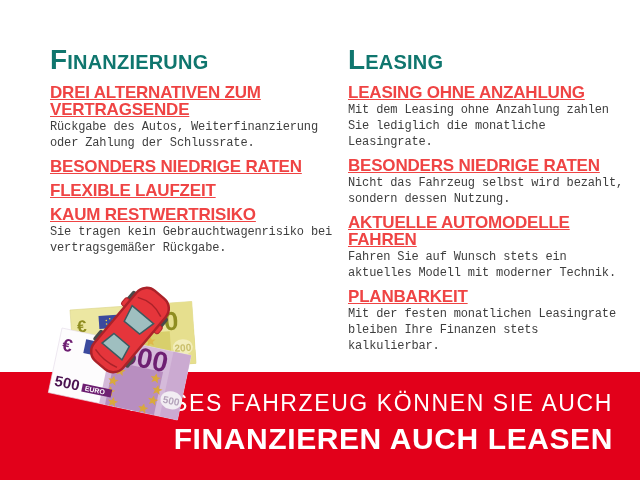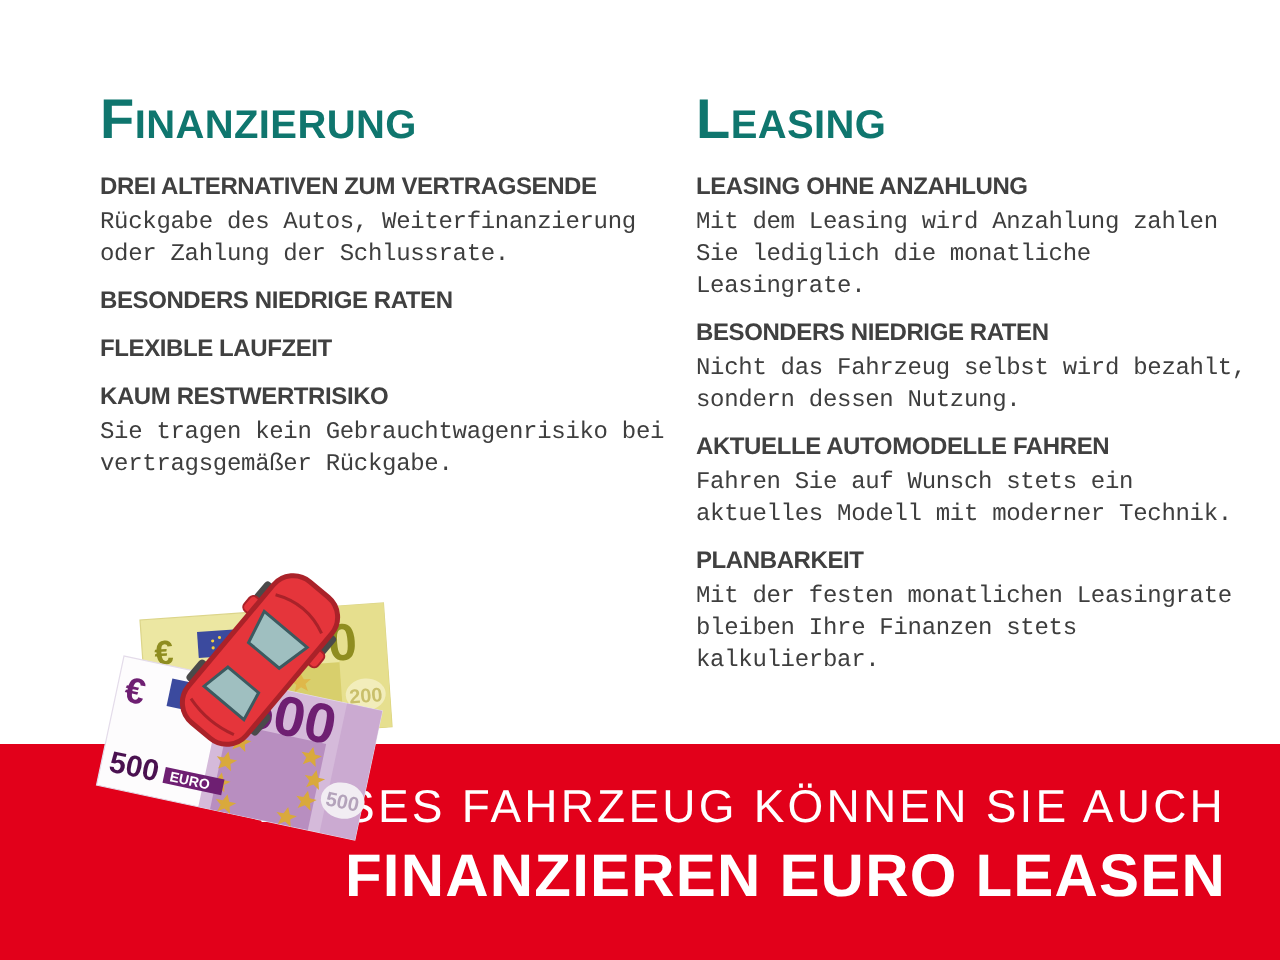--- a/index.html
+++ b/index.html
@@ -13,22 +13,22 @@
   .col{position:absolute;top:46px;}
   .col-finance{left:50px;width:298px;}
   .col-leasing{left:348px;width:282px;}
   .col-heading{
     color:#0f766e;font-weight:800;font-size:20px;line-height:28px;
     text-transform:uppercase;letter-spacing:0.2px;margin-bottom:8px;
   }
   .col-heading::first-letter{font-size:28px;}
   .section{margin-bottom:7px;}
   .section-title{
-    font-size:12px;font-weight:800;color:#404040;line-height:17px;
-    letter-spacing:-0.2px;margin-bottom:1px;
+    font-size:17px;font-weight:800;color:#ef4444;line-height:17px;
+    letter-spacing:-0.2px;margin-bottom:1px;text-decoration:underline;
   }
   .section-body{
     font-size:12px;color:#3e3e3e;line-height:16px;letter-spacing:-0.15px;font-family:Liberation Mono, monospace;
   }
   
   .banner{
     position:absolute;left:0;top:372px;width:640px;height:108px;
     background:#e2001a;
   }
   .banner-text{position:absolute;right:27px;top:16px;text-align:right;color:#ffffff;}
@@ -63,40 +63,40 @@
     <div class="section-title">KAUM RESTWERTRISIKO</div>
     <div class="section-body">Sie tragen kein Gebrauchtwagenrisiko bei vertragsgemäßer Rückgabe.</div>
   </div>
 </div>
 
 <div class="col col-leasing">
   <div class="col-heading">Leasing</div>
 
   <div class="section">
     <div class="section-title">LEASING OHNE ANZAHLUNG</div>
-    <div class="section-body">Mit dem Leasing wird Anzahlung zahlen Sie lediglich die monatliche Leasingrate.</div>
+    <div class="section-body">Mit dem Leasing ohne Anzahlung zahlen Sie lediglich die monatliche Leasingrate.</div>
   </div>
   <div class="section">
     <div class="section-title">BESONDERS NIEDRIGE RATEN</div>
     <div class="section-body">Nicht das Fahrzeug selbst wird bezahlt, sondern dessen Nutzung.</div>
   </div>
   <div class="section">
     <div class="section-title">AKTUELLE AUTOMODELLE FAHREN</div>
     <div class="section-body">Fahren Sie auf Wunsch stets ein aktuelles Modell mit moderner Technik.</div>
   </div>
   <div class="section">
     <div class="section-title">PLANBARKEIT</div>
     <div class="section-body">Mit der festen monatlichen Leasingrate bleiben Ihre Finanzen stets kalkulierbar.</div>
   </div>
 </div>
 
 <div class="banner">
   <div class="banner-text">
     <div class="banner-line1">DIESES FAHRZEUG KÖNNEN SIE AUCH</div>
-    <div class="banner-line2">FINANZIEREN EURO LEASEN</div>
+    <div class="banner-line2">FINANZIEREN AUCH LEASEN</div>
   </div>
 </div>
 
 <svg class="illustration" viewBox="0 0 250 150" xmlns="http://www.w3.org/2000/svg">
   <defs>
     <path id="star" d="M0,-5.2 L1.6,-1.7 L5.2,-1.6 L2.3,0.7 L3.3,4.3 L0,2.2 L-3.3,4.3 L-2.3,0.7 L-5.2,-1.6 L-1.6,-1.7 Z"></path>
   </defs>
 
   <g transform="rotate(-4 52 30)">
     <rect x="52" y="30" width="122" height="62" fill="#ece7a2" stroke="#dcd58a" stroke-width="0.6"></rect>

